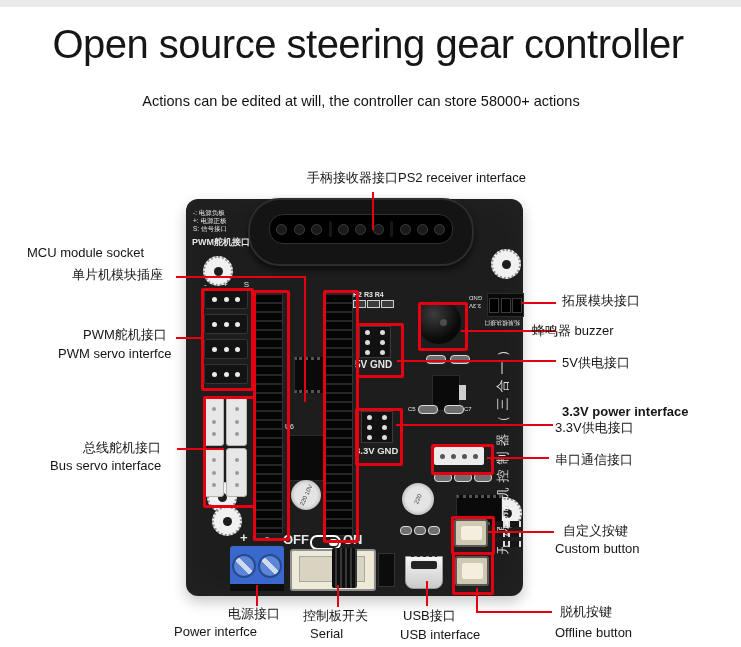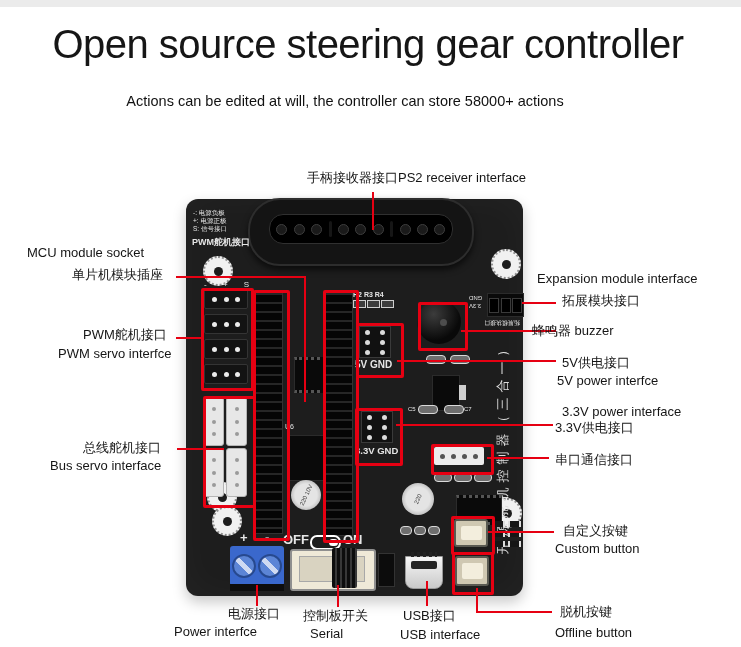--- a/index.html
+++ b/index.html
@@ -3,21 +3,21 @@
 <meta charset="utf-8">
 <style>
   html,body{margin:0;padding:0;background:#fff;}
   .stage{position:relative;width:741px;height:647px;background:#ffffff;overflow:hidden;
          font-family:"Liberation Sans","DejaVu Sans",sans-serif;color:#151515;}
   .abs{position:absolute;}
   .topstrip{position:absolute;left:0;top:0;width:741px;height:7px;background:#ebebeb;}
   .title{position:absolute;left:0;top:22px;width:736px;text-align:center;
          font-size:40px;letter-spacing:-0.5px;color:#161616;white-space:nowrap;}
   .subtitle{position:absolute;left:0;top:93px;width:690px;text-align:center;
-            font-size:14.5px;color:#111;}
+            font-size:14.5px;color:#111;padding-left:16px;}
   .lbl{position:absolute;font-size:13px;color:#151515;white-space:nowrap;line-height:1.1;}
   
   .board{position:absolute;left:186px;top:199px;width:337px;height:397px;background:#1d1d1d;
          border-radius:12px;box-shadow:0 6px 14px rgba(0,0,0,.22), inset 0 0 40px rgba(255,255,255,.03);}
   .ps2{position:absolute;left:62px;top:-1px;width:222px;height:64px;background:#141414;
        border:2px solid #2d2d2d;border-radius:32px;box-shadow:0 4px 6px rgba(0,0,0,.6);}
   .ps2slot{position:absolute;left:19px;top:14px;width:182px;height:28px;background:#000;
            border:1px solid #303030;border-radius:14px;display:flex;align-items:center;
            justify-content:space-evenly;}
   .ps2pin{width:9px;height:9px;border-radius:50%;background:#1a1a1a;border:1px solid #3d3d3d;}
@@ -334,29 +334,27 @@
 
   <div class="lbl" style="left:27px;top:246px;text-align:center;">MCU module socket</div>
   <div class="lbl" style="left:72px;top:268px;">单片机模块插座</div>
 
   <div class="lbl" style="left:83px;top:328px;">PWM舵机接口</div>
   <div class="lbl" style="left:58px;top:347px;">PWM servo interfce</div>
 
   <div class="lbl" style="left:83px;top:441px;">总线舵机接口</div>
   <div class="lbl" style="left:50px;top:459px;">Bus servo interface</div>
 
-  <div class="lbl" style="left:537px;top:272px;">Expansion module interface</div>
   <div class="lbl" style="left:562px;top:294px;">拓展模块接口</div>
 
   <div class="lbl" style="left:532px;top:324px;">蜂鸣器 buzzer</div>
 
   <div class="lbl" style="left:562px;top:356px;">5V供电接口</div>
-  <div class="lbl" style="left:557px;top:374px;">5V power interfce</div>
-
-  <div class="lbl" style="left:562px;top:405px;">3.3V power interface</div>
+
+  <div class="lbl" style="left:562px;top:405px;font-weight:bold;">3.3V power interface</div>
   <div class="lbl" style="left:555px;top:421px;">3.3V供电接口</div>
 
   <div class="lbl" style="left:555px;top:453px;">串口通信接口</div>
 
   <div class="lbl" style="left:563px;top:524px;">自定义按键</div>
   <div class="lbl" style="left:555px;top:542px;">Custom button</div>
 
   <div class="lbl" style="left:560px;top:605px;">脱机按键</div>
   <div class="lbl" style="left:555px;top:626px;">Offline button</div>
 

